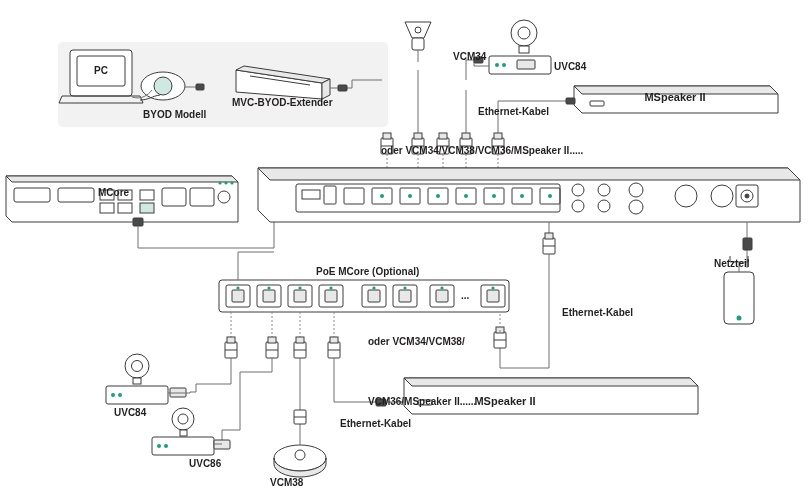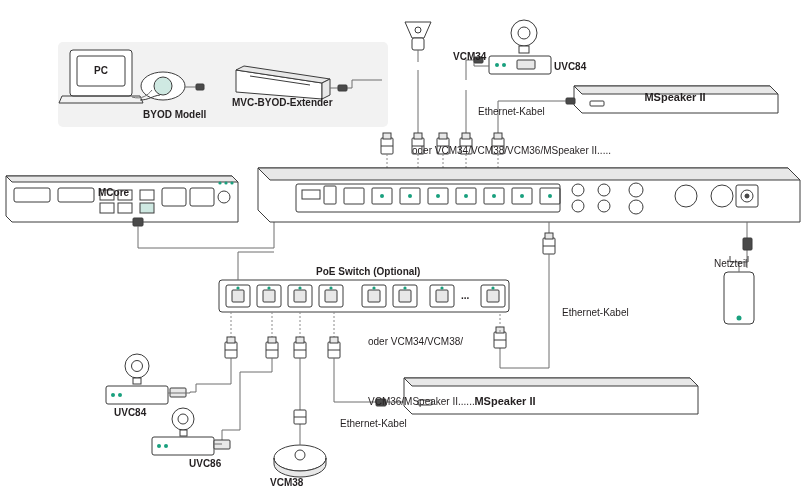--- a/index.html
+++ b/index.html
@@ -16,20 +16,21 @@
     height: 494px;
     background: #ffffff;
     overflow: hidden;
   }
   .lbl {
     position: absolute;
     font-size: 10px;
     color: #231f20;
     white-space: nowrap;
     line-height: 12px;
+    font-weight: bold;
   }
   .lbl.b { font-weight: bold; }
   .lbl.c { text-align: center; }
   .byod-panel {
     position: absolute;
     background: #f2f2f2;
     border-radius: 5px;
   }
   svg { position: absolute; left: 0; top: 0; overflow: visible; }
   .wire { fill: none; stroke: #6f6f6f; stroke-width: 1; }
@@ -364,23 +365,23 @@
   <div class="lbl b" style="left:232px; top:58px;margin-top:39px;">MVC-BYOD-Extender</div>
   <div class="lbl b" style="left:143px; top:109px;">BYOD  Modell</div>
 
   <div class="lbl b" style="left:424px; top:51px;margin-left:29px;">VCM34</div>
   <div class="lbl b" style="left:554px; top:61px;">UVC84</div>
   <div class="lbl b c" style="left:610px; top:91px; width:130px; font-size:11px;">MSpeaker II</div>
   <div class="lbl" style="left:478px; top:106px;">Ethernet-Kabel</div>
 
   <div class="lbl b" style="left:98px; top:158px;margin-top:29px;">MCore</div>
 
-  <div class="lbl" style="left:381px; top:145px;padding-left:31px;">oder VCM34/VCM38/VCM36/MSpeaker II.....</div>
-
-  <div class="lbl b" style="left:316px; top:266px;">PoE Switch (Optional)</div>
+  <div class="lbl" style="left:381px; top:145px;">oder VCM34/VCM38/VCM36/MSpeaker II.....</div>
+
+  <div class="lbl b" style="left:316px; top:266px;">PoE MCore (Optional)</div>
   <div class="lbl b" style="left:461px; top:290px;">...</div>
 
   <div class="lbl" style="left:368px; top:336px;">oder  VCM34/VCM38/</div>
   <div class="lbl" style="left:368px; top:350px;margin-top:46px;">VCM36/MSpeaker II......</div>
 
   <div class="lbl" style="left:562px; top:307px;">Ethernet-Kabel</div>
   <div class="lbl" style="left:714px; top:258px;">Netzteil</div>
 
   <div class="lbl b" style="left:114px; top:407px;">UVC84</div>
   <div class="lbl b" style="left:152px; top:458px;padding-left:37px;">UVC86</div>

